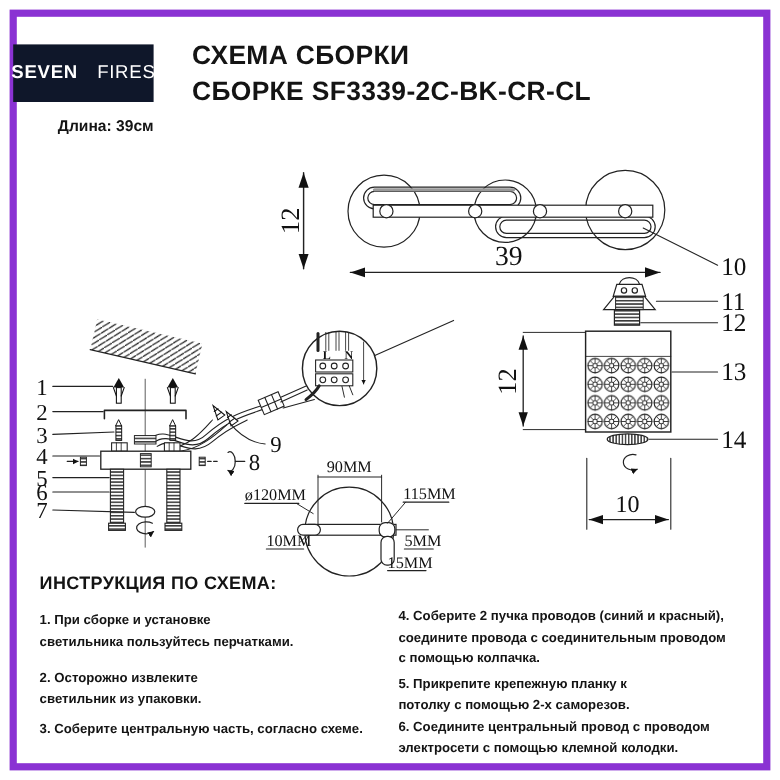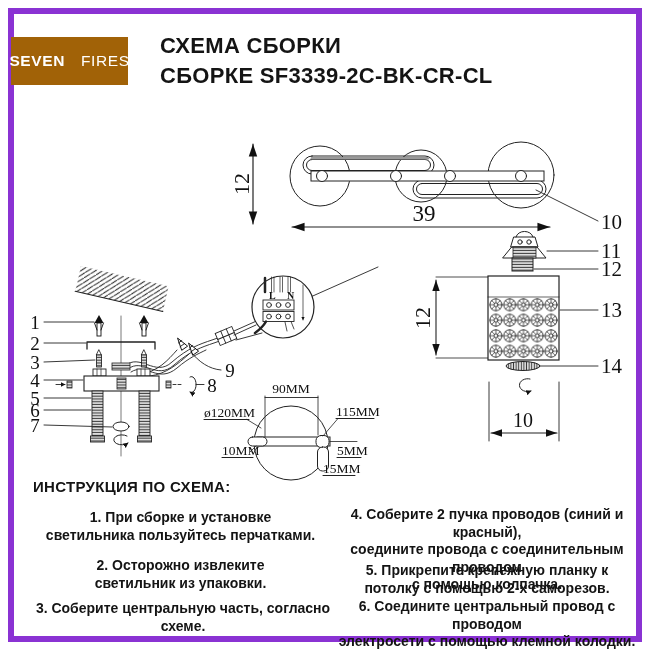--- a/index.html
+++ b/index.html
@@ -1,26 +1,26 @@
 <!DOCTYPE html>
 <html><head>
 <meta charset="utf-8">
 <style>
   html,body{margin:0;padding:0;width:650px;height:650px;background:#fff;
     font-family:"Liberation Sans",sans-serif;color:#141414;overflow:hidden;position:relative;}
   .frame{position:absolute;left:8px;top:8px;width:622px;height:622px;border:6px solid #8a32d3;}
   .abs{position:absolute;}
-  .logo{left:11px;top:37px;width:117px;height:48px;background:#a16207;color:#fff;
+  .logo{left:11px;top:37px;width:117px;height:48px;background:#0f172a;color:#fff;
     display:flex;align-items:center;justify-content:center;font-size:15.5px;letter-spacing:.6px;}
   .logo .b{font-weight:bold;}
   .logo .l{font-weight:normal;margin-left:16px;}
   .specs{left:11px;top:97px;width:117px;text-align:right;font-size:13px;font-weight:bold;line-height:16px;}
   .title{left:160px;top:31px;font-size:22px;font-weight:bold;line-height:29.5px;letter-spacing:.3px;}
   .instr-head{left:33px;top:478px;font-size:15px;font-weight:bold;letter-spacing:.3px;}
-  .instr{font-size:14px;font-weight:bold;line-height:17.5px;white-space:pre-line;text-align:center;}
+  .instr{font-size:11px;font-weight:bold;line-height:17.5px;white-space:pre-line;}
   #svgwrap{left:0;top:0;width:650px;height:650px;}
   svg text{font-family:"Liberation Serif",serif;fill:#111;}
 </style>
 </head>
 <body>
 
 <div class="frame"></div>
 
 <div class="abs" id="svgwrap">
 <svg width="650" height="650" viewBox="0 0 650 650" fill="none" stroke-linecap="round">
@@ -280,20 +280,21 @@
   </g>
 </svg>
 </div>
 
 <div class="abs logo">
   <span class="b">SEVEN</span>
     <span class="l">FIRES</span>
 </div>
 
 <div class="abs specs">
+  <div>Длина: 39см</div>
 </div>
 
 <div class="abs title">
   <div>СХЕМА СБОРКИ</div>
   <div>СБОРКЕ SF3339-2C-BK-CR-CL</div>
 </div>
 
 <div class="abs instr-head">ИНСТРУКЦИЯ ПО СХЕМА:</div>
 
 <div class="abs instr" style="left:33px;top:509px;width:295px">1. При сборке и установке

